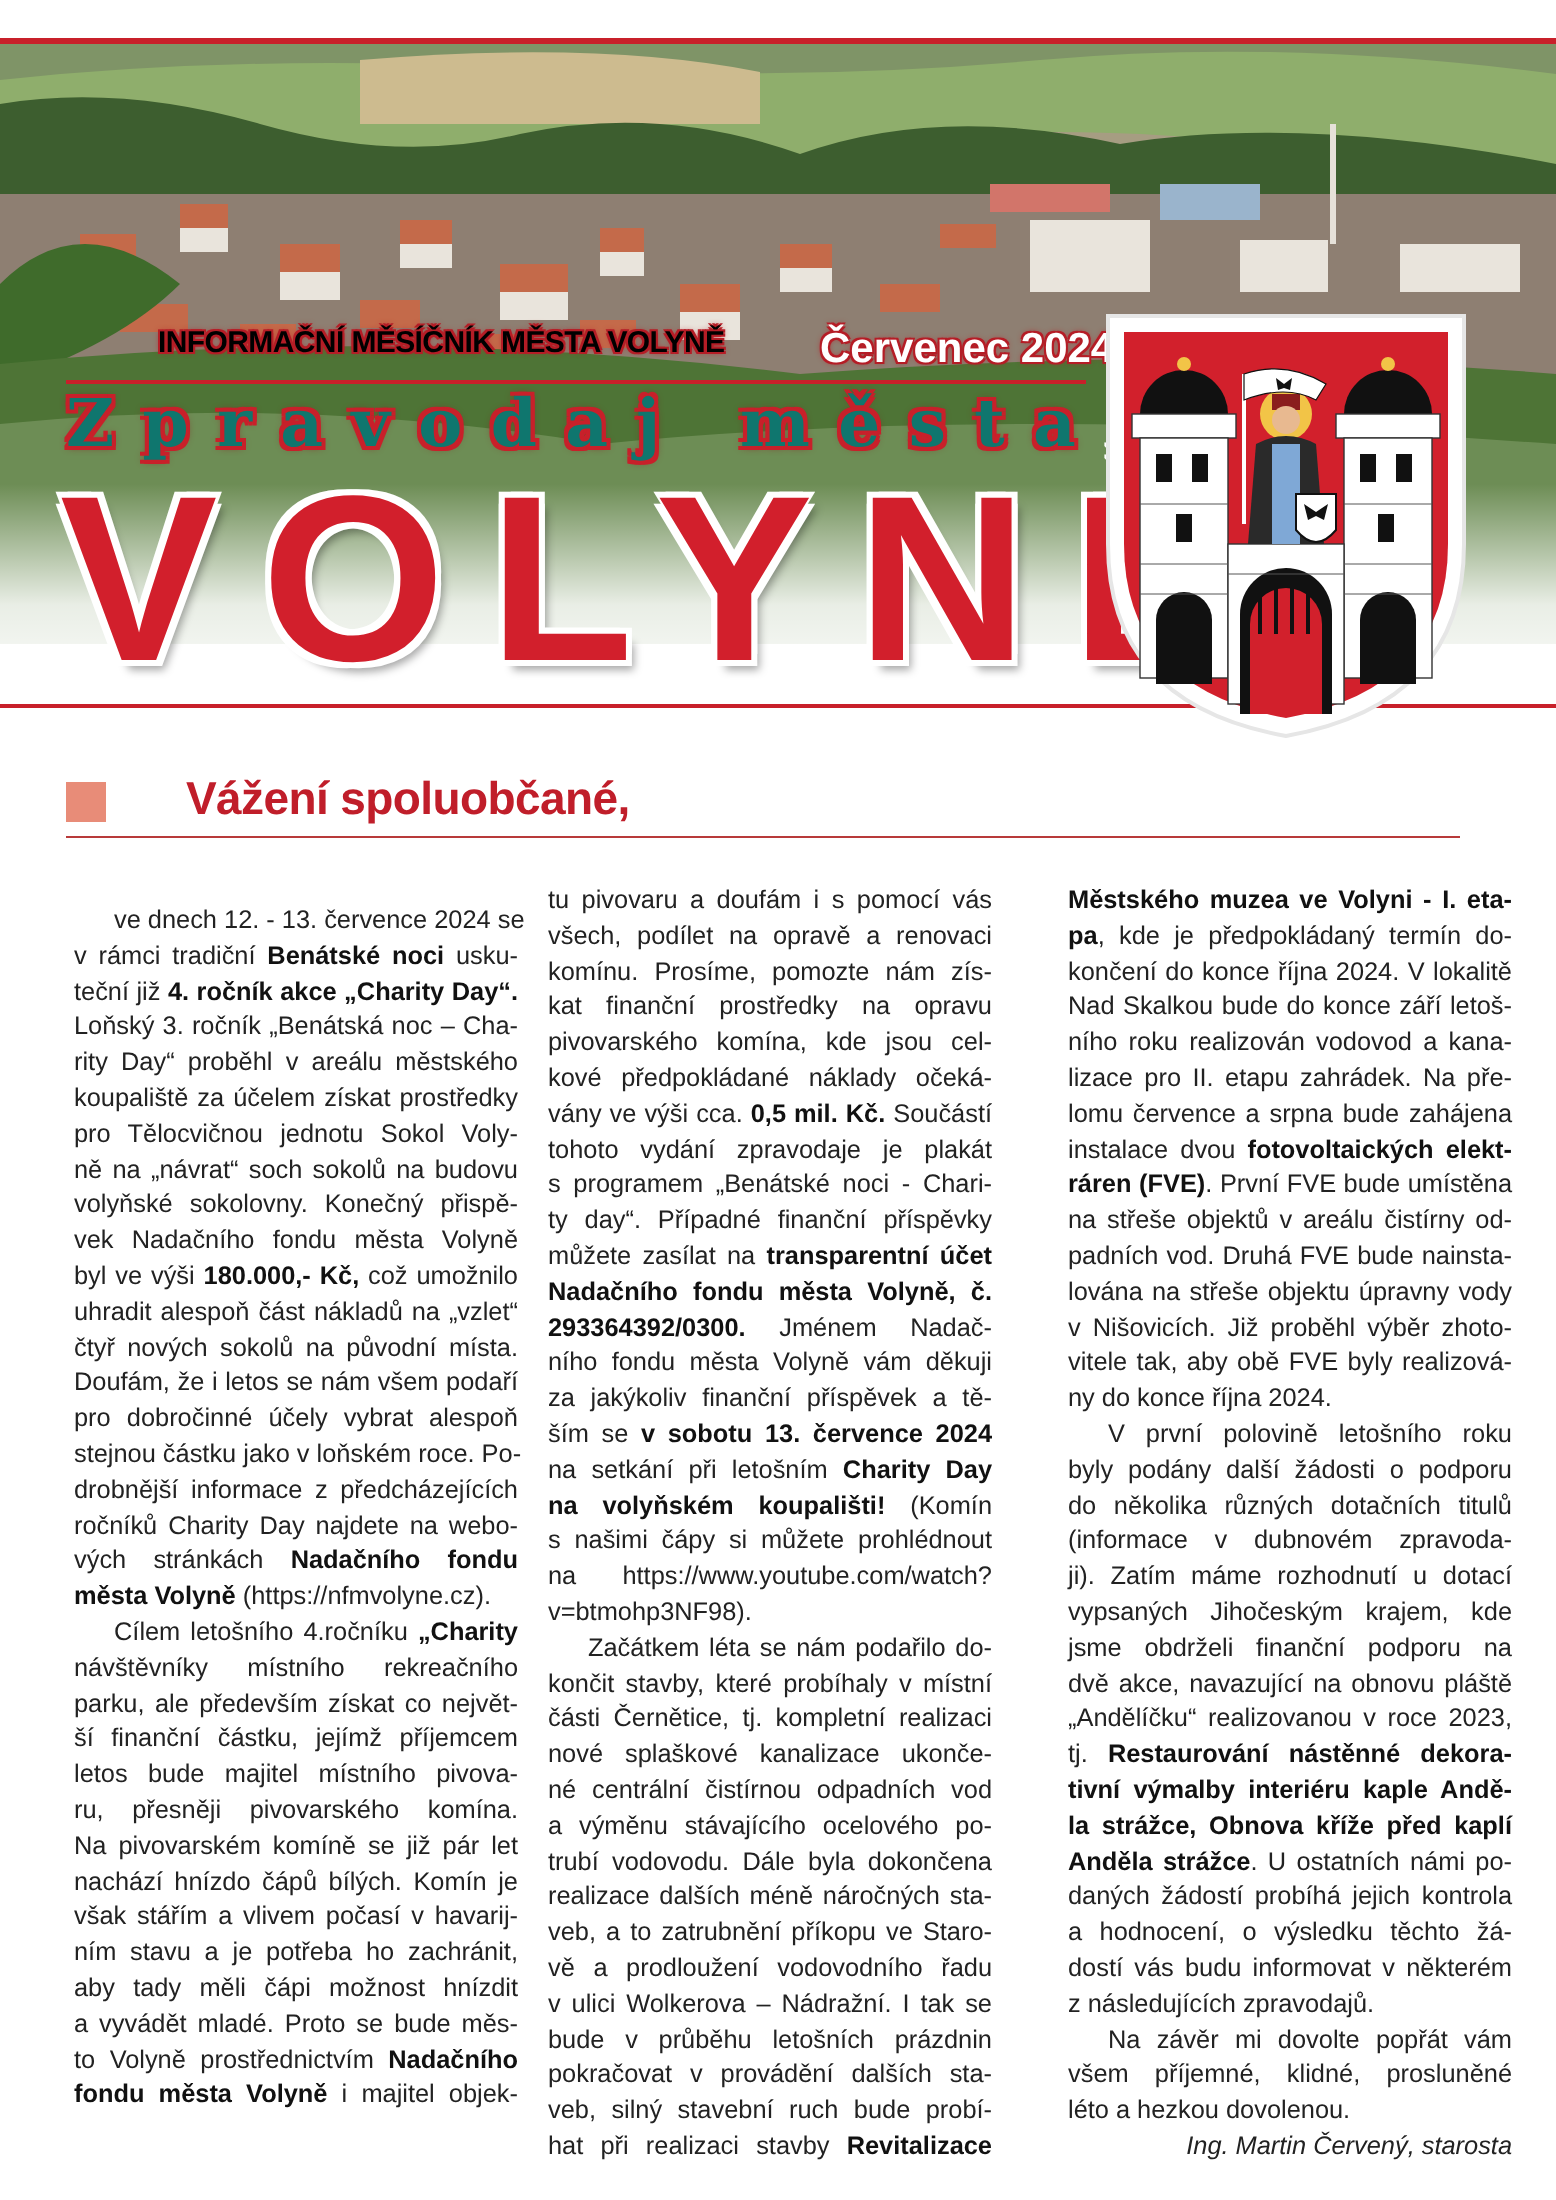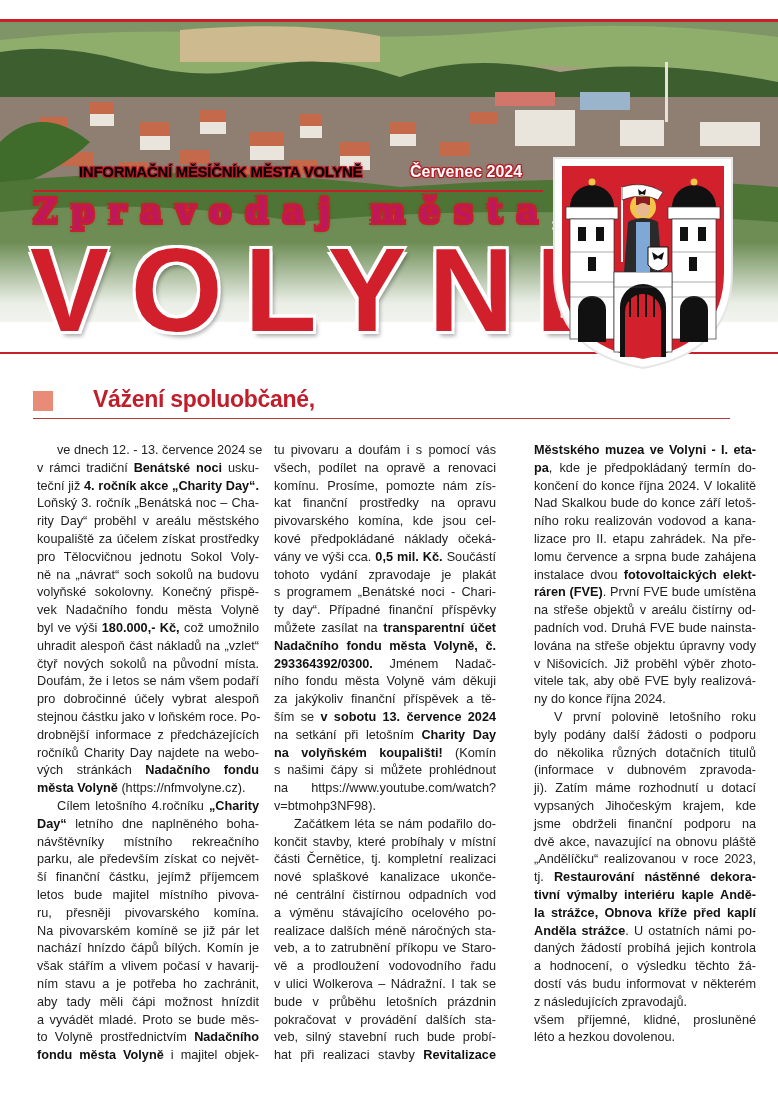--- a/index.html
+++ b/index.html
@@ -3,36 +3,36 @@
 <meta charset="utf-8">
 <style>
   html,body{margin:0;padding:0;background:#fff;}
   body{width:778px;height:1100px;position:relative;overflow:hidden;font-family:"Liberation Sans","DejaVu Sans",sans-serif;}
   .top-line{position:absolute;left:0;top:19px;width:778px;height:3px;background:#c8202a;}
   .photo{position:absolute;left:0;top:22px;width:778px;height:300px;overflow:hidden;
     background:linear-gradient(180deg,#7e9a6a 0%,#9fae7a 8%,#6e8a58 14%,#8a8f7c 22%,#b7a594 30%,#9c8f82 38%,#7f8a6a 46%,#5e7a45 55%,#5a7a40 65%,#7e9469 75%,#b9c2b2 84%,#e9ecea 92%,#fff 100%);}
   .fade{position:absolute;left:0;top:220px;width:778px;height:110px;background:linear-gradient(180deg,rgba(255,255,255,0) 0%,rgba(255,255,255,.85) 55%,#fff 100%);}
   .subtitle{position:absolute;left:35px;top:163px;font-weight:bold;color:#000000;font-size:15px;letter-spacing:-0.3px;
     text-shadow:-1px -1px 0 #b51d26,1px -1px 0 #b51d26,-1px 1px 0 #b51d26,1px 1px 0 #b51d26,0 0 3px #b51d26;padding-left:44px;}
-  .issue{position:absolute;left:410px;top:163px;font-weight:bold;color:#fff;font-size:16px;
+  .issue{position:absolute;left:410px;top:163px;font-weight:bold;color:#fff;font-size:21px;
     text-shadow:-1px -1px 0 #b51d26,1px -1px 0 #b51d26,-1px 1px 0 #b51d26,1px 1px 0 #b51d26,0 0 3px #b51d26;}
   .rule1{position:absolute;left:33px;top:190px;width:510px;height:2px;background:#c8202a;}
-  .zprav{position:absolute;left:33px;top:192px;font-family:"DejaVu Serif",serif;font-weight:bold;font-size:33px;color:#be185d;letter-spacing:14.2px;white-space:nowrap;
+  .zprav{position:absolute;left:33px;top:192px;font-family:"DejaVu Serif",serif;font-weight:bold;font-size:33px;color:#0f766e;letter-spacing:14.2px;white-space:nowrap;
     text-shadow:-2px -2px 0 #c8202a,2px -2px 0 #c8202a,-2px 2px 0 #c8202a,2px 2px 0 #c8202a,0 2px 0 #c8202a,2px 0 0 #c8202a,0 0 4px #8a151b;}
   .volyne{position:absolute;left:30px;top:233px;font-family:"Liberation Sans",sans-serif;font-weight:bold;font-size:118px;line-height:115px;color:#d21f2c;letter-spacing:22px;white-space:nowrap;
     -webkit-text-stroke:0px;text-shadow:0 0 0 #fff,-3px -3px 0 #fff,3px -3px 0 #fff,-3px 3px 0 #fff,3px 3px 0 #fff,4px 5px 4px rgba(0,0,0,.35);}
   .rule2{position:absolute;left:0;top:352px;width:778px;height:2px;background:#c8202a;}
   .coat{position:absolute;left:548px;top:152px;width:190px;height:220px;}
   .heading-wrap{position:absolute;left:33px;top:386px;width:710px;}
   .heading-sq{position:absolute;left:0;top:5px;width:20px;height:20px;background:#e88c78;}
   .heading{position:absolute;left:40px;top:0;font-weight:bold;font-size:23px;color:#c01e2a;white-space:nowrap;letter-spacing:-0.3px;margin-left:20px;}
   .heading-rule{position:absolute;left:0;top:32px;width:697px;height:1px;background:#b83a3a;}
   .col{position:absolute;top:442px;width:222px;font-size:12.7px;line-height:17.8px;color:#222;text-align:justify;hyphens:manual;}
   .col b{font-weight:bold;color:#111;}
-  .c1{left:37px;}
+  .c1{left:37px;margin-top:10px;}
   .c2{left:274px;}
   .c3{left:510px;margin-left:24px;}
   .sig{display:block;text-align:right;font-style:italic;}
   .line{display:block;text-align:justify;text-align-last:justify;white-space:nowrap;}
   .line.last{text-align-last:left;}
   .line.ind{padding-left:20px;}
 </style>
 </head>
 <body>
 
@@ -167,21 +167,20 @@
     <span class="line">uhradit alespoň část nákladů na „vzlet“</span>
     <span class="line">čtyř nových sokolů na původní místa.</span>
     <span class="line">Doufám, že i letos se nám všem podaří</span>
     <span class="line">pro dobročinné účely vybrat alespoň</span>
     <span class="line">stejnou částku jako v loňském roce. Po-</span>
     <span class="line">drobnější informace z předcházejících</span>
     <span class="line">ročníků Charity Day najdete na webo-</span>
     <span class="line">vých stránkách <b>Nadačního fondu</b></span>
     <span class="line last"><b>města Volyně</b> (https://nfmvolyne.cz).</span>
     <span class="line ind">Cílem letošního 4.ročníku <b>„Charity</b></span>
-    <span class="line"><b>Day“</b> letního dne naplněného boha-</span>
     <span class="line">návštěvníky místního rekreačního</span>
     <span class="line">parku, ale především získat co největ-</span>
     <span class="line">ší finanční částku, jejímž příjemcem</span>
     <span class="line">letos bude majitel místního pivova-</span>
     <span class="line">ru, přesněji pivovarského komína.</span>
     <span class="line">Na pivovarském komíně se již pár let</span>
     <span class="line">nachází hnízdo čápů bílých. Komín je</span>
     <span class="line">však stářím a vlivem počasí v havarij-</span>
     <span class="line">ním stavu a je potřeba ho zachránit,</span>
     <span class="line">aby tady měli čápi možnost hnízdit</span>
@@ -210,20 +209,21 @@
     <span class="line"><b>na volyňském koupališti!</b> (Komín</span>
     <span class="line">s našimi čápy si můžete prohlédnout</span>
     <span class="line">na https://www.youtube.com/watch?</span>
     <span class="line last">v=btmohp3NF98).</span>
     <span class="line ind">Začátkem léta se nám podařilo do-</span>
     <span class="line">končit stavby, které probíhaly v místní</span>
     <span class="line">části Černětice, tj. kompletní realizaci</span>
     <span class="line">nové splaškové kanalizace ukonče-</span>
     <span class="line">né centrální čistírnou odpadních vod</span>
     <span class="line">a výměnu stávajícího ocelového po-</span>
+    <span class="line">trubí vodovodu. Dále byla dokončena</span>
     <span class="line">realizace dalších méně náročných sta-</span>
     <span class="line">veb, a to zatrubnění příkopu ve Staro-</span>
     <span class="line">vě a prodloužení vodovodního řadu</span>
     <span class="line">v ulici Wolkerova – Nádražní. I tak se</span>
     <span class="line">bude v průběhu letošních prázdnin</span>
     <span class="line">pokračovat v provádění dalších sta-</span>
     <span class="line">veb, silný stavební ruch bude probí-</span>
     <span class="line">hat při realizaci stavby <b>Revitalizace</b></span>
   </div>
 <div class="col c3">
@@ -252,15 +252,17 @@
     <span class="line">dvě akce, navazující na obnovu pláště</span>
     <span class="line">„Andělíčku“ realizovanou v roce 2023,</span>
     <span class="line">tj. <b>Restaurování nástěnné dekora-</b></span>
     <span class="line"><b>tivní výmalby interiéru kaple Andě-</b></span>
     <span class="line"><b>la strážce, Obnova kříže před kaplí</b></span>
     <span class="line"><b>Anděla strážce</b>. U ostatních námi po-</span>
     <span class="line">daných žádostí probíhá jejich kontrola</span>
     <span class="line">a hodnocení, o výsledku těchto žá-</span>
     <span class="line">dostí vás budu informovat v některém</span>
     <span class="line last">z následujících zpravodajů.</span>
+    <span class="line ind">Na závěr mi dovolte popřát vám</span>
     <span class="line">všem příjemné, klidné, prosluněné</span>
     <span class="line last">léto a hezkou dovolenou.</span>
+    <span class="sig">Ing. Martin Červený, starosta</span>
   </div>
 
 </body></html>

